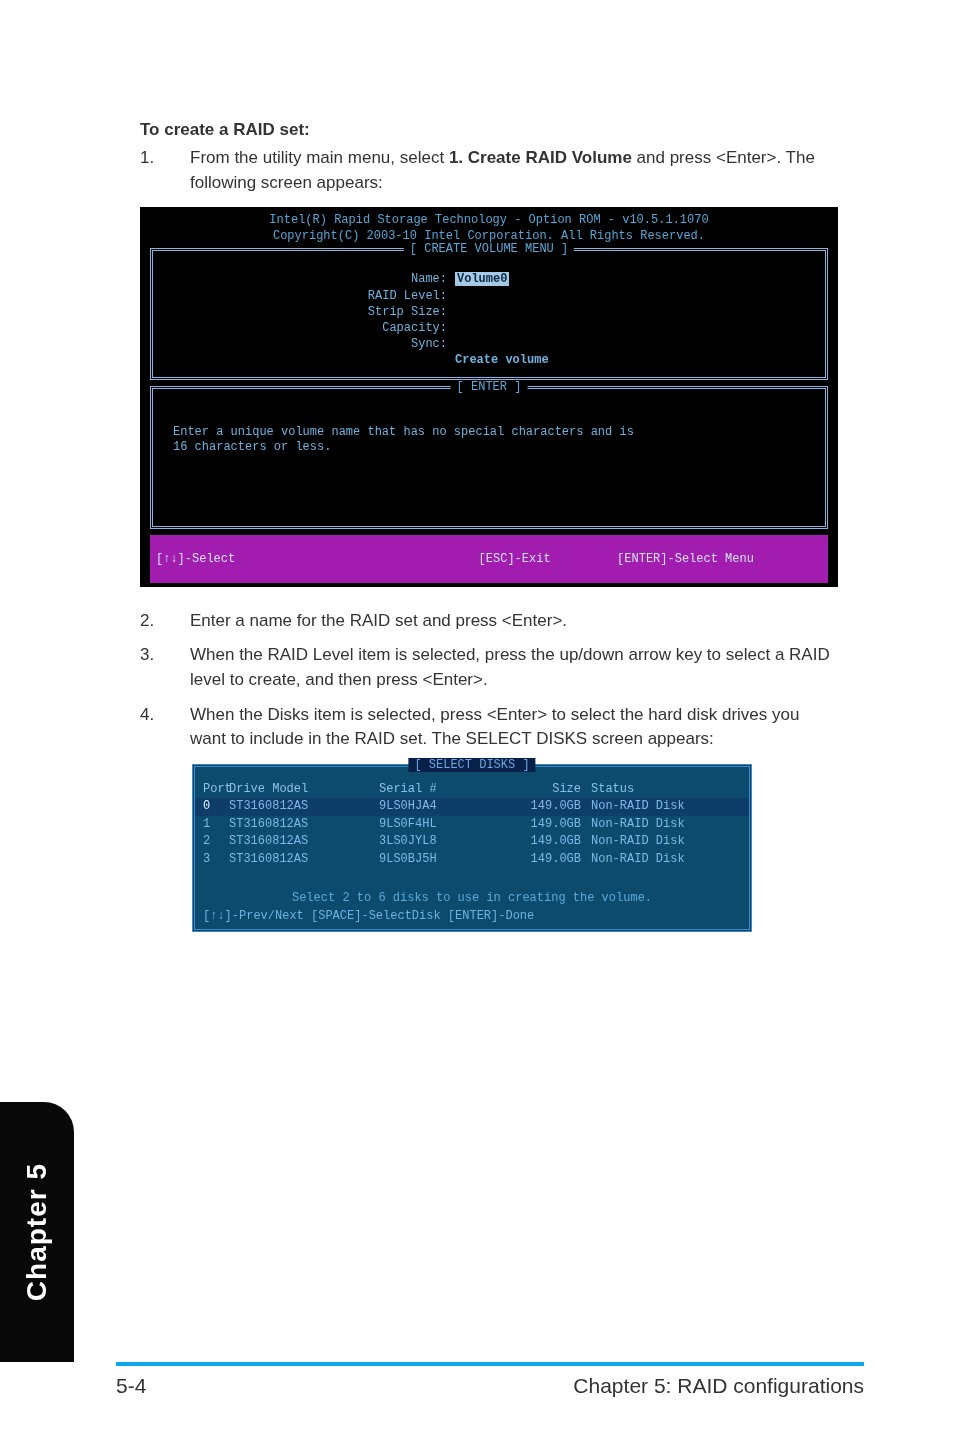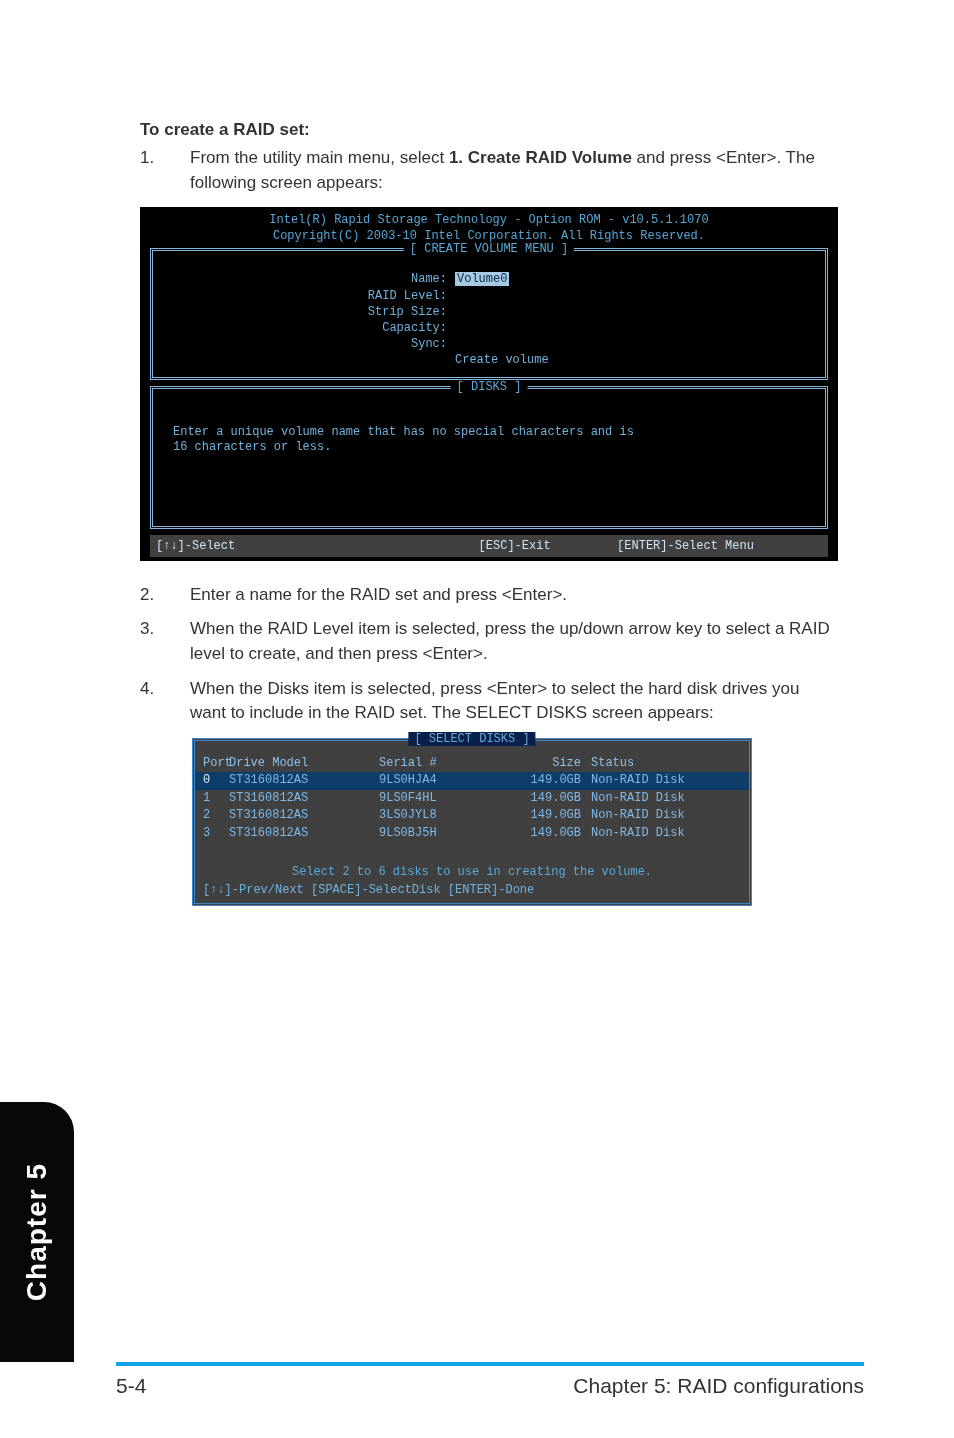--- a/index.html
+++ b/index.html
@@ -71,21 +71,21 @@
   .bios1 .menu-row {
     display: flex;
     line-height: 1.35;
   }
   .bios1 .menu-row .label {
     width: 290px;
     text-align: right;
     padding-right: 8px;
     color: #6fb2de;
   }
-  .bios1 .menu-row .val { color: #6fb2de; }
+  .bios1 .menu-row .val { color: #6fb2de; font-weight: bold; }
   .bios1 .menu-row .val .inv {
     background: #a6c9e6;
     color: #0a2a45;
     padding: 0 2px;
   }
   .bios1 .help-box {
     margin: 0 10px;
     border: 3px double #88b4e0;
     position: relative;
     padding: 36px 20px 70px 20px;
@@ -99,35 +99,35 @@
     padding: 0 6px;
     color: #5aa9d8;
   }
   .bios1 .help-text {
     color: #6fb2de;
     line-height: 1.3;
     font-size: 12px;
   }
   .bios1 .footer {
     margin: 6px 10px 0 10px;
-    background: #404040;
+    background: #a21caf;
     color: #cfe3f2;
     display: flex;
-    padding: 4px 6px;
+    padding: 17px 6px;
     font-family: "Courier New", monospace;
   }
   .bios1 .footer .f1 { flex: 1.25; }
   .bios1 .footer .f2 { flex: 1; text-align: center; }
   .bios1 .footer .f3 { flex: 1; text-align: left; }
 
   
   .bios2 {
     margin: 12px 0 0 52px;
     width: 560px;
-    background: #404040;
+    background: #0c4a6e;
     border: 3px double #3e86c6;
     font-family: "Courier New", monospace;
     font-size: 12px;
     color: #7fb8e6;
     position: relative;
     padding: 14px 0 6px 0;
   }
   .bios2 .legend {
     position: absolute;
     top: -9px;
@@ -241,21 +241,21 @@
       <div class="menu-row">
           <span class="label" data-name="field-sync">Sync:</span>
           <span class="val"></span>
         </div>
       <div class="menu-row">
           <span class="label" data-name="field-create-volume"></span>
           <span class="val">Create volume</span>
         </div>
     </div>
     <div class="help-box" data-name="bios1-help-box">
-      <div class="legend" data-name="bios1-help-legend">[ DISKS ]</div>
+      <div class="legend" data-name="bios1-help-legend">[ ENTER ]</div>
       <div class="help-text">
         <div data-name="bios1-help-line1">Enter a unique volume name that has no special characters and is</div>
         <div data-name="bios1-help-line2">16 characters or less.</div>
       </div>
     </div>
     <div class="footer" data-name="bios1-footer">
       <span class="f1" data-name="bios1-footer-select">[↑↓]-Select</span>
       <span class="f2" data-name="bios1-footer-exit">[ESC]-Exit</span>
       <span class="f3" data-name="bios1-footer-enter">[ENTER]-Select Menu</span>
     </div>

